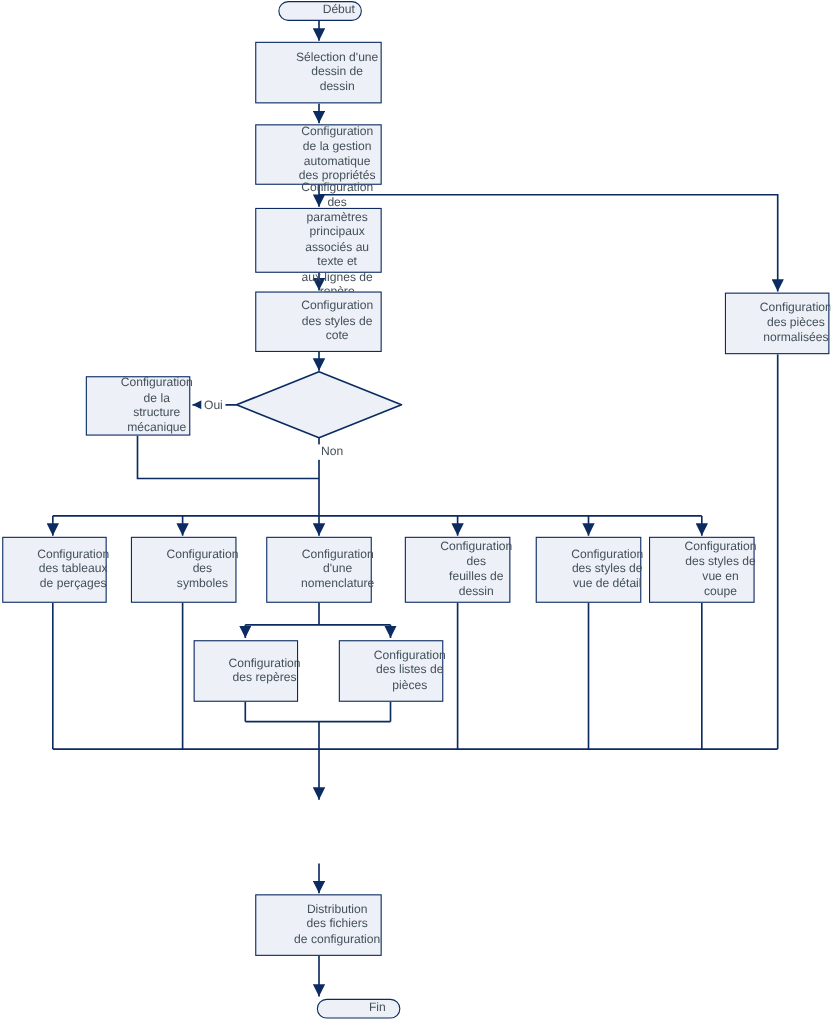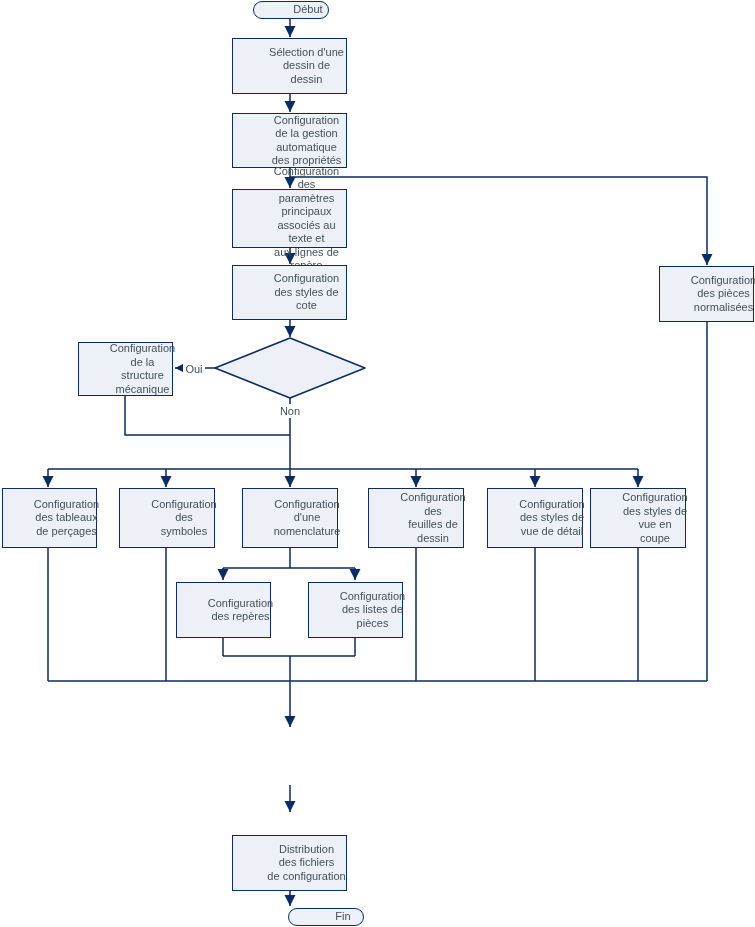--- a/index.html
+++ b/index.html
@@ -123,21 +123,21 @@
 des pièces
 normalisées</div>
 
 
   <div class="node" style="left:78px; top:342px; width:95px; height:54px;">Configuration
 de la structure
 mécanique</div>
 
   <div class="edge-label" style="left:183px; top:362px; width:22px;">Oui</div>
 
-  <div class="edge-label" style="left:275px; top:404px; width:30px;">Non</div>
+  <div class="edge-label" style="left:287px; top:404px; width:30px;">Non</div>
 
   <div class="node" style="left:2px; top:488px; width:95px; height:60px;">Configuration
 des tableaux
 de perçages</div>
 
   <div class="node" style="left:119px; top:488px; width:96px; height:60px;">Configuration
 des symboles</div>
 
   <div class="node" style="left:242px; top:488px; width:96px; height:60px;">Configuration
 d'une
@@ -155,19 +155,19 @@
 vue en coupe</div>
 
   <div class="node" style="left:176px; top:582px; width:95px; height:56px;">Configuration
 des repères</div>
 
   <div class="node" style="left:308px; top:582px; width:95px; height:56px;">Configuration
 des listes de
 pièces</div>
 
 
-  <div class="node" style="left:232px; top:813px; width:115px; height:56px;margin-top:22px;">Distribution
+  <div class="node" style="left:232px; top:813px; width:115px; height:56px;">Distribution
 des fichiers
 de configuration</div>
 
   <div class="node terminator" style="left:252px; top:908px; width:76px; height:18px;margin-left:36px;">Fin</div>
 
 </div>
 
 </body></html>

